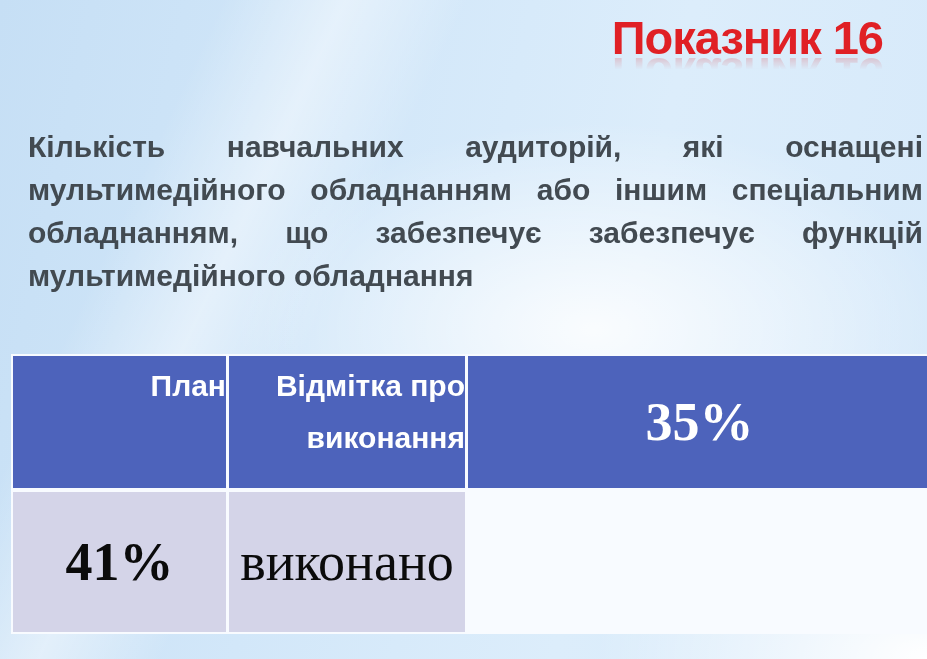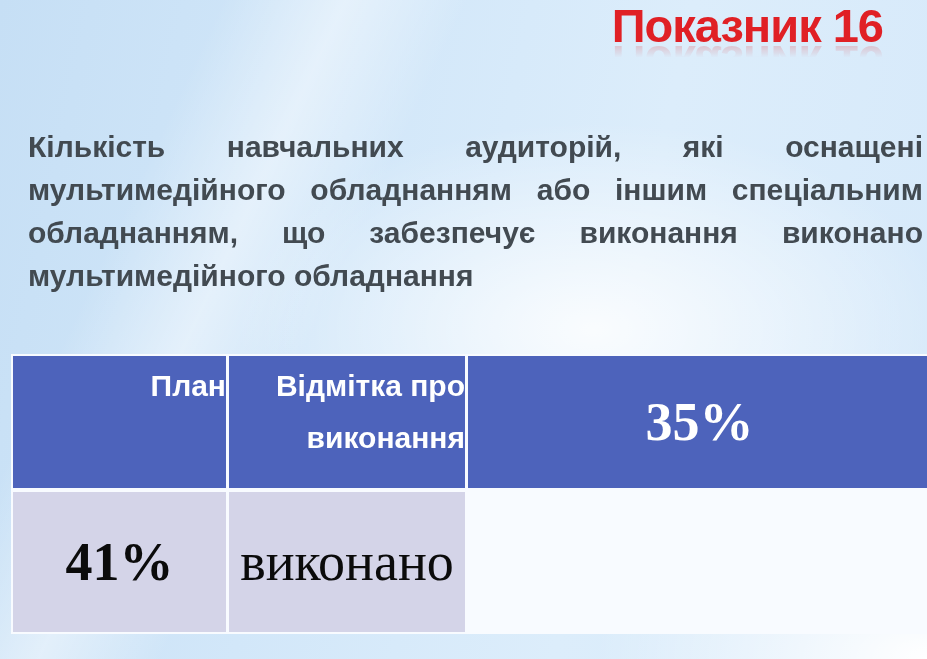--- a/index.html
+++ b/index.html
@@ -15,21 +15,21 @@
     position:relative;width:927px;height:659px;overflow:hidden;
     font-family:"Liberation Sans","DejaVu Sans",sans-serif;
     background:
       radial-gradient(ellipse 55% 45% at 64% 50%, rgba(255,255,255,0.85), rgba(255,255,255,0) 70%),
       radial-gradient(ellipse 55% 45% at 100% 100%, #ffffff, rgba(255,255,255,0) 65%),
       linear-gradient(115deg, rgba(255,255,255,0) 18%, rgba(255,255,255,0.45) 28%, rgba(255,255,255,0) 38%),
       linear-gradient(102deg, #c6dff5 0%, #d2e7f9 35%, #dcedfb 65%, #d6e9fa 100%);
   }
 
   
-  .title-block{position:absolute;top:0;right:44px;text-align:right;line-height:1.1;}
+  .title-block{position:absolute;top:12px;right:44px;text-align:right;line-height:1.1;}
   .title{
     font-size:47px;font-weight:bold;color:var(--title-red);
     letter-spacing:-1px;
   }
   .title-reflection{
     font-size:47px;font-weight:bold;color:var(--title-red);
     letter-spacing:-1px;
     transform:scaleY(-1);
     margin-top:-16px;
     opacity:0.55;
@@ -80,21 +80,21 @@
 <div class="slide">
 
   <div class="title-block">
     <div class="title">Показник 16</div>
     <div class="title-reflection" aria-hidden="true">Показник 16</div>
   </div>
 
   <div class="desc">
     <div class="desc-line">Кількість навчальних аудиторій, які оснащені</div>
     <div class="desc-line">мультимедійного обладнанням або іншим спеціальним</div>
-    <div class="desc-line">обладнанням, що забезпечує виконання виконано</div>
+    <div class="desc-line">обладнанням, що забезпечує забезпечує функцій</div>
     <div class="desc-line last">мультимедійного обладнання</div>
   </div>
 
   <div class="results-table">
     <div class="cell head">План</div>
     <div class="cell head">Відмітка про виконання</div>
 
     <div class="cell data blue num">35%</div>
     <div class="cell data num">41%</div>
     <div class="cell data">виконано</div>

